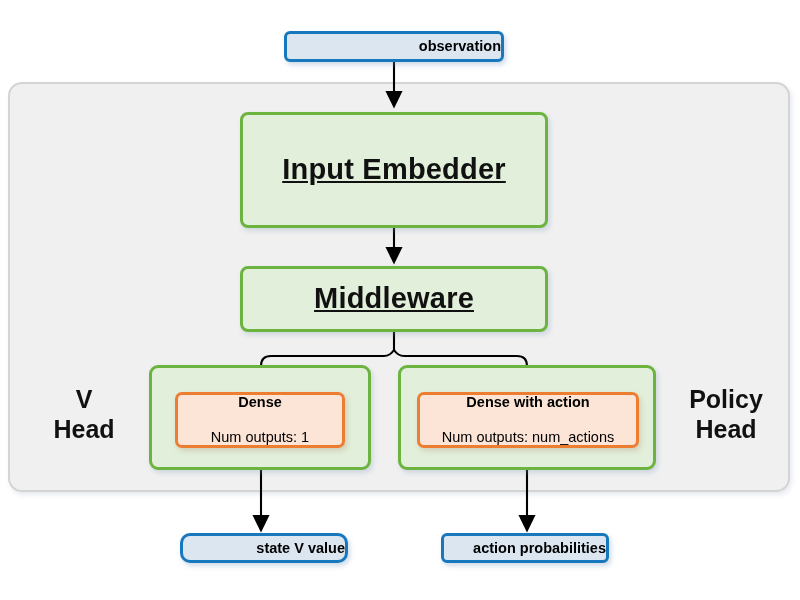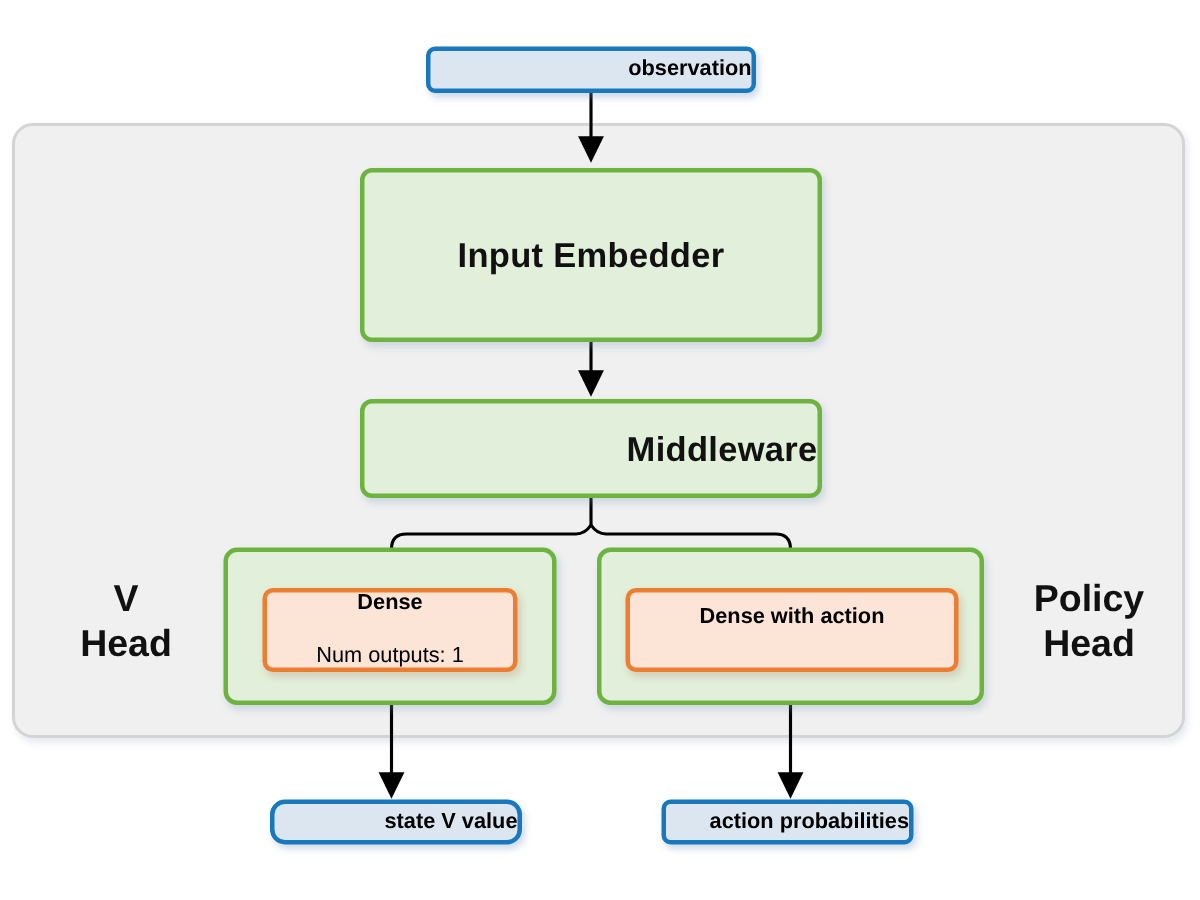--- a/index.html
+++ b/index.html
@@ -71,23 +71,24 @@
 
   
   .mod-box {
     background: #e2efda;
     border: 3px solid #6cb33f;
     border-radius: 8px;
     color: #111111;
     box-shadow: 2px 3px 5px rgba(130,155,185,0.30);
   }
   .mod-box .mod-label {
-    font-size: 23px;
+    font-size: 29px;
     font-weight: bold;
     letter-spacing: 0.2px;
+    text-decoration: underline;
   }
 
   
   .head-box {
     position: absolute;
     box-sizing: border-box;
     background: #e2efda;
     border: 3px solid #6cb33f;
     border-radius: 9px;
     box-shadow: 2px 3px 5px rgba(130,155,185,0.30);
@@ -152,41 +153,42 @@
   </svg>
 
   <div class="node io-box" style="left:284px; top:31px; width:220px; height:31px;">
     <span>observation</span>
   </div>
 
   <div class="node mod-box" style="left:240px; top:112px; width:308px; height:116px;">
     <span class="mod-label">Input Embedder</span>
   </div>
 
-  <div class="node mod-box" style="left:240px; top:266px; width:308px; height:66px;align-items:flex-end;">
+  <div class="node mod-box" style="left:240px; top:266px; width:308px; height:66px;">
     <span class="mod-label">Middleware</span>
   </div>
 
   <div class="head-box" style="left:149px; top:365px; width:222px; height:105px;"></div>
 
   <div class="head-caption" style="left:25px; top:385px; width:118px;">V
 Head</div>
 
   <div class="node layer-box" style="left:175px; top:392px; width:170px; height:56px;">
     <span class="layer-title">Dense</span>
     <span class="layer-sub">Num outputs: 1</span>
   </div>
 
   <div class="head-box" style="left:398px; top:365px; width:258px; height:105px;"></div>
 
   <div class="head-caption" style="left:664px; top:385px; width:124px;text-align:center;">Policy
 Head</div>
 
   <div class="node layer-box" style="left:417px; top:392px; width:222px; height:56px;">
     <span class="layer-title">Dense with action</span>
+    <span class="layer-sub">Num outputs: num_actions</span>
   </div>
 
   <div class="node io-box" style="left:180px; top:533px; width:168px; height:30px;border-radius:10px;">
     <span>state V value</span>
   </div>
 
   <div class="node io-box" style="left:441px; top:533px; width:168px; height:30px;">
     <span>action probabilities</span>
   </div>
 

